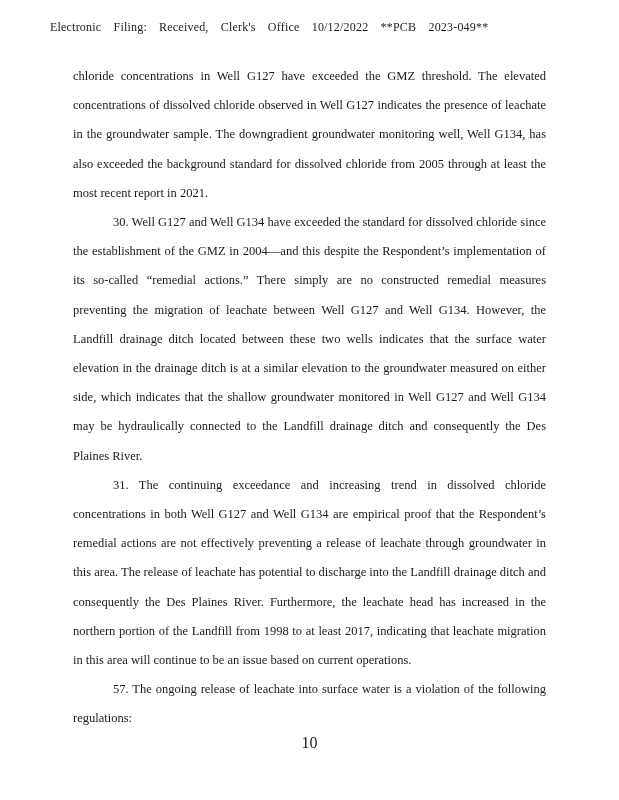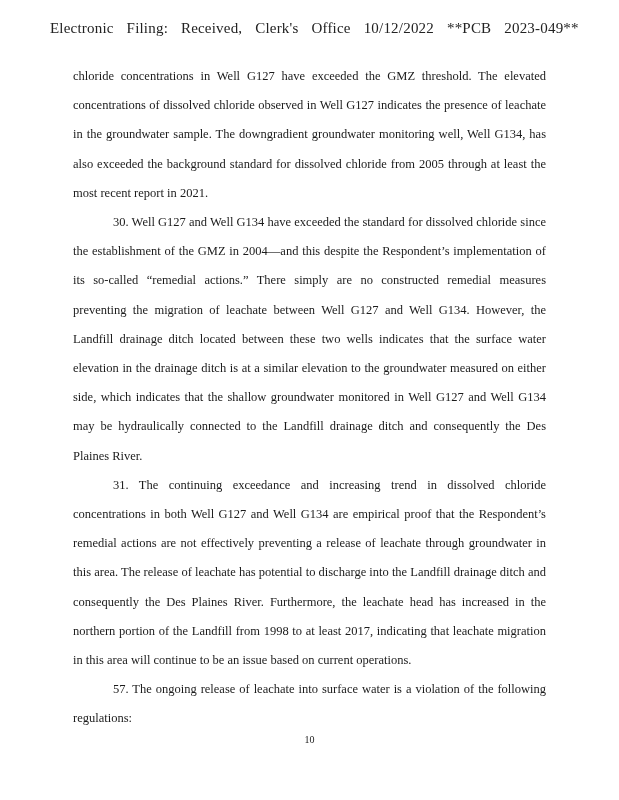--- a/index.html
+++ b/index.html
@@ -14,21 +14,21 @@
     background: #ffffff;
     overflow: hidden;
     font-family: "Liberation Serif", serif;
     color: #1b1b1b;
   }
   .filing-header {
     position: absolute;
     top: 20px;
     left: 50px;
     right: 50px;
-    font-size: 15px;
+    font-size: 12px;
     word-spacing: 9px;
     letter-spacing: 0.2px;
     white-space: nowrap;
     color: #222222;
   }
   .content {
     position: absolute;
     top: 62px;
     left: 73px;
     width: 473px;
@@ -43,21 +43,21 @@
   }
   .content p.indented {
     text-indent: 40px;
   }
   .page-number {
     position: absolute;
     top: 734px;
     left: 0;
     width: 100%;
     text-align: center;
-    font-size: 10px;
+    font-size: 16px;
     color: #1b1b1b;
   }
 </style>
 </head>
 <body>
 
 <div class="page">
 
   <div class="filing-header">Electronic Filing: Received, Clerk's Office 10/12/2022 **PCB 2023-049**</div>
 

